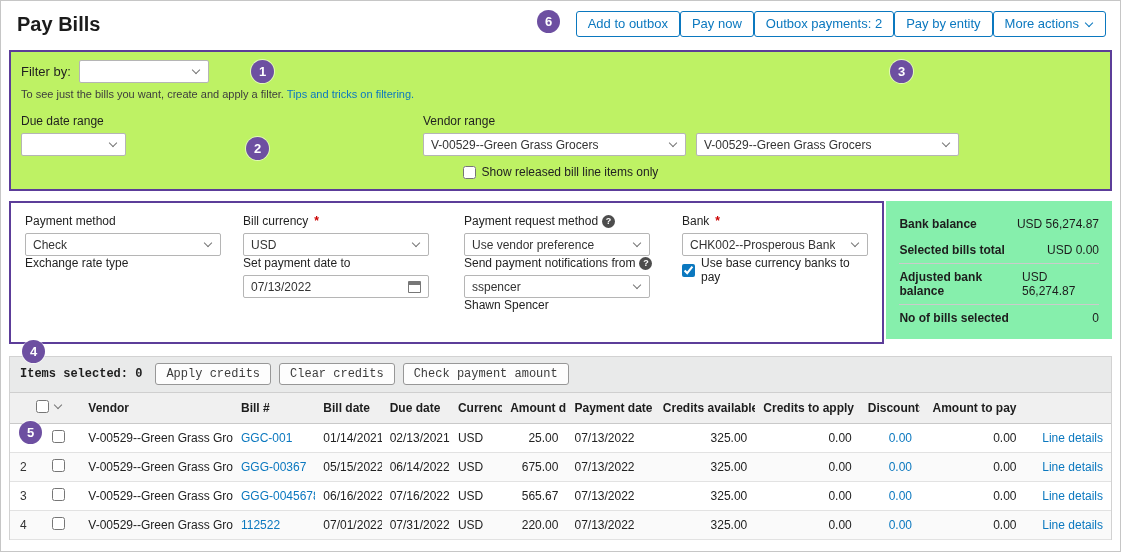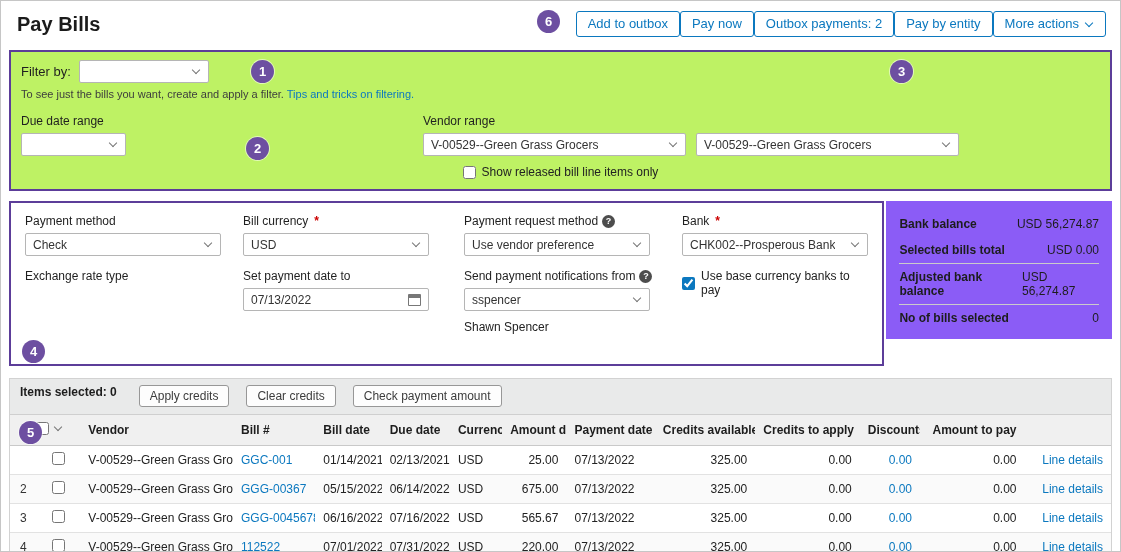--- a/index.html
+++ b/index.html
@@ -53,31 +53,31 @@
   .helper a { color: var(--accent, #0b78bf); text-decoration: none; }
   .filter-fields { display: flex; margin-top: 14px; align-items: flex-start; }
   .flabel { display: flex; align-items: center; gap: 4px; font-size: 12px; color: #1f1f1f; margin-bottom: 5px; }
   .vendor-col { margin-left: 297px; }
   .vendor-selects { display: flex; gap: 10px; }
   .filter-check { margin-top: 9px; justify-content: center; }
 
   
   .payment-wrap { display: flex; align-items: flex-start; margin: 10px 8px 0; }
   .payment-box { border: 2px solid var(--purple, #5c3d99); background: #fff; width: 877px; padding: 11px 14px 30px; }
-  .pay-grid { display: grid; grid-template-columns: 218px 221px 218px 1fr; row-gap: 13px; }
-  .subnote { font-size: 12px; color: #222; margin-top: 9px; }
-  .summary { width: 226px; margin-left: 2px; background: #8b5cf6; padding: 10px 13px 8px; }
+  .pay-grid { display: grid; grid-template-columns: 218px 221px 218px 1fr; }
+  .subnote { font-size: 12px; color: #222; }
+  .summary { width: 226px; margin-left: 2px; background: #86efac; padding: 10px 13px 8px; }
   .summary-row { display: flex; justify-content: space-between; align-items: baseline; padding: 6px 0; font-size: 12px; }
   .summary-row .lbl { font-weight: bold; color: #1d1d1d; }
   .summary-row .val { color: #1d1d1d; }
   .divider { border-top: 1px solid #cbcbcb; }
 
   
   .grid-section { margin: 12px 8px 0; background: #e9eaea; border: 1px solid #d2d2d2; border-bottom: none; }
-  .grid-toolbar { display: flex; gap: 17px; padding: 6px 10px 7px; }
+  .grid-toolbar { display: flex; align-items: center; gap: 8px; padding: 6px 10px 7px; font-family: Liberation Mono, monospace; }
   .items-selected { font-weight: bold; font-size: 12px; margin-right: 5px; color: #1d1d1d; }
   .btn-gray { background: #fdfdfd; border: 1px solid #979797; color: #3c3c3c; border-radius: 3px;
     font-family: inherit; font-size: 12px; padding: 3px 10px; cursor: pointer; }
   table { width: 100%; border-collapse: collapse; background: #fff; font-size: 12px; table-layout: fixed; }
   th { background: #f0f0f0; font-weight: bold; text-align: left; padding: 7px 8px;
     border-top: 1px solid #cfcfcf; border-bottom: 1px solid #c9c9c9; color: #1d1d1d; overflow: hidden; white-space: nowrap; }
   td { padding: 6px 8px; border-bottom: 1px solid #e2e2e2; background: #fff; color: #222;
     overflow: hidden; white-space: nowrap; }
   tbody tr:nth-child(even) td { background: #fafafa; }
   .num { text-align: right; }

